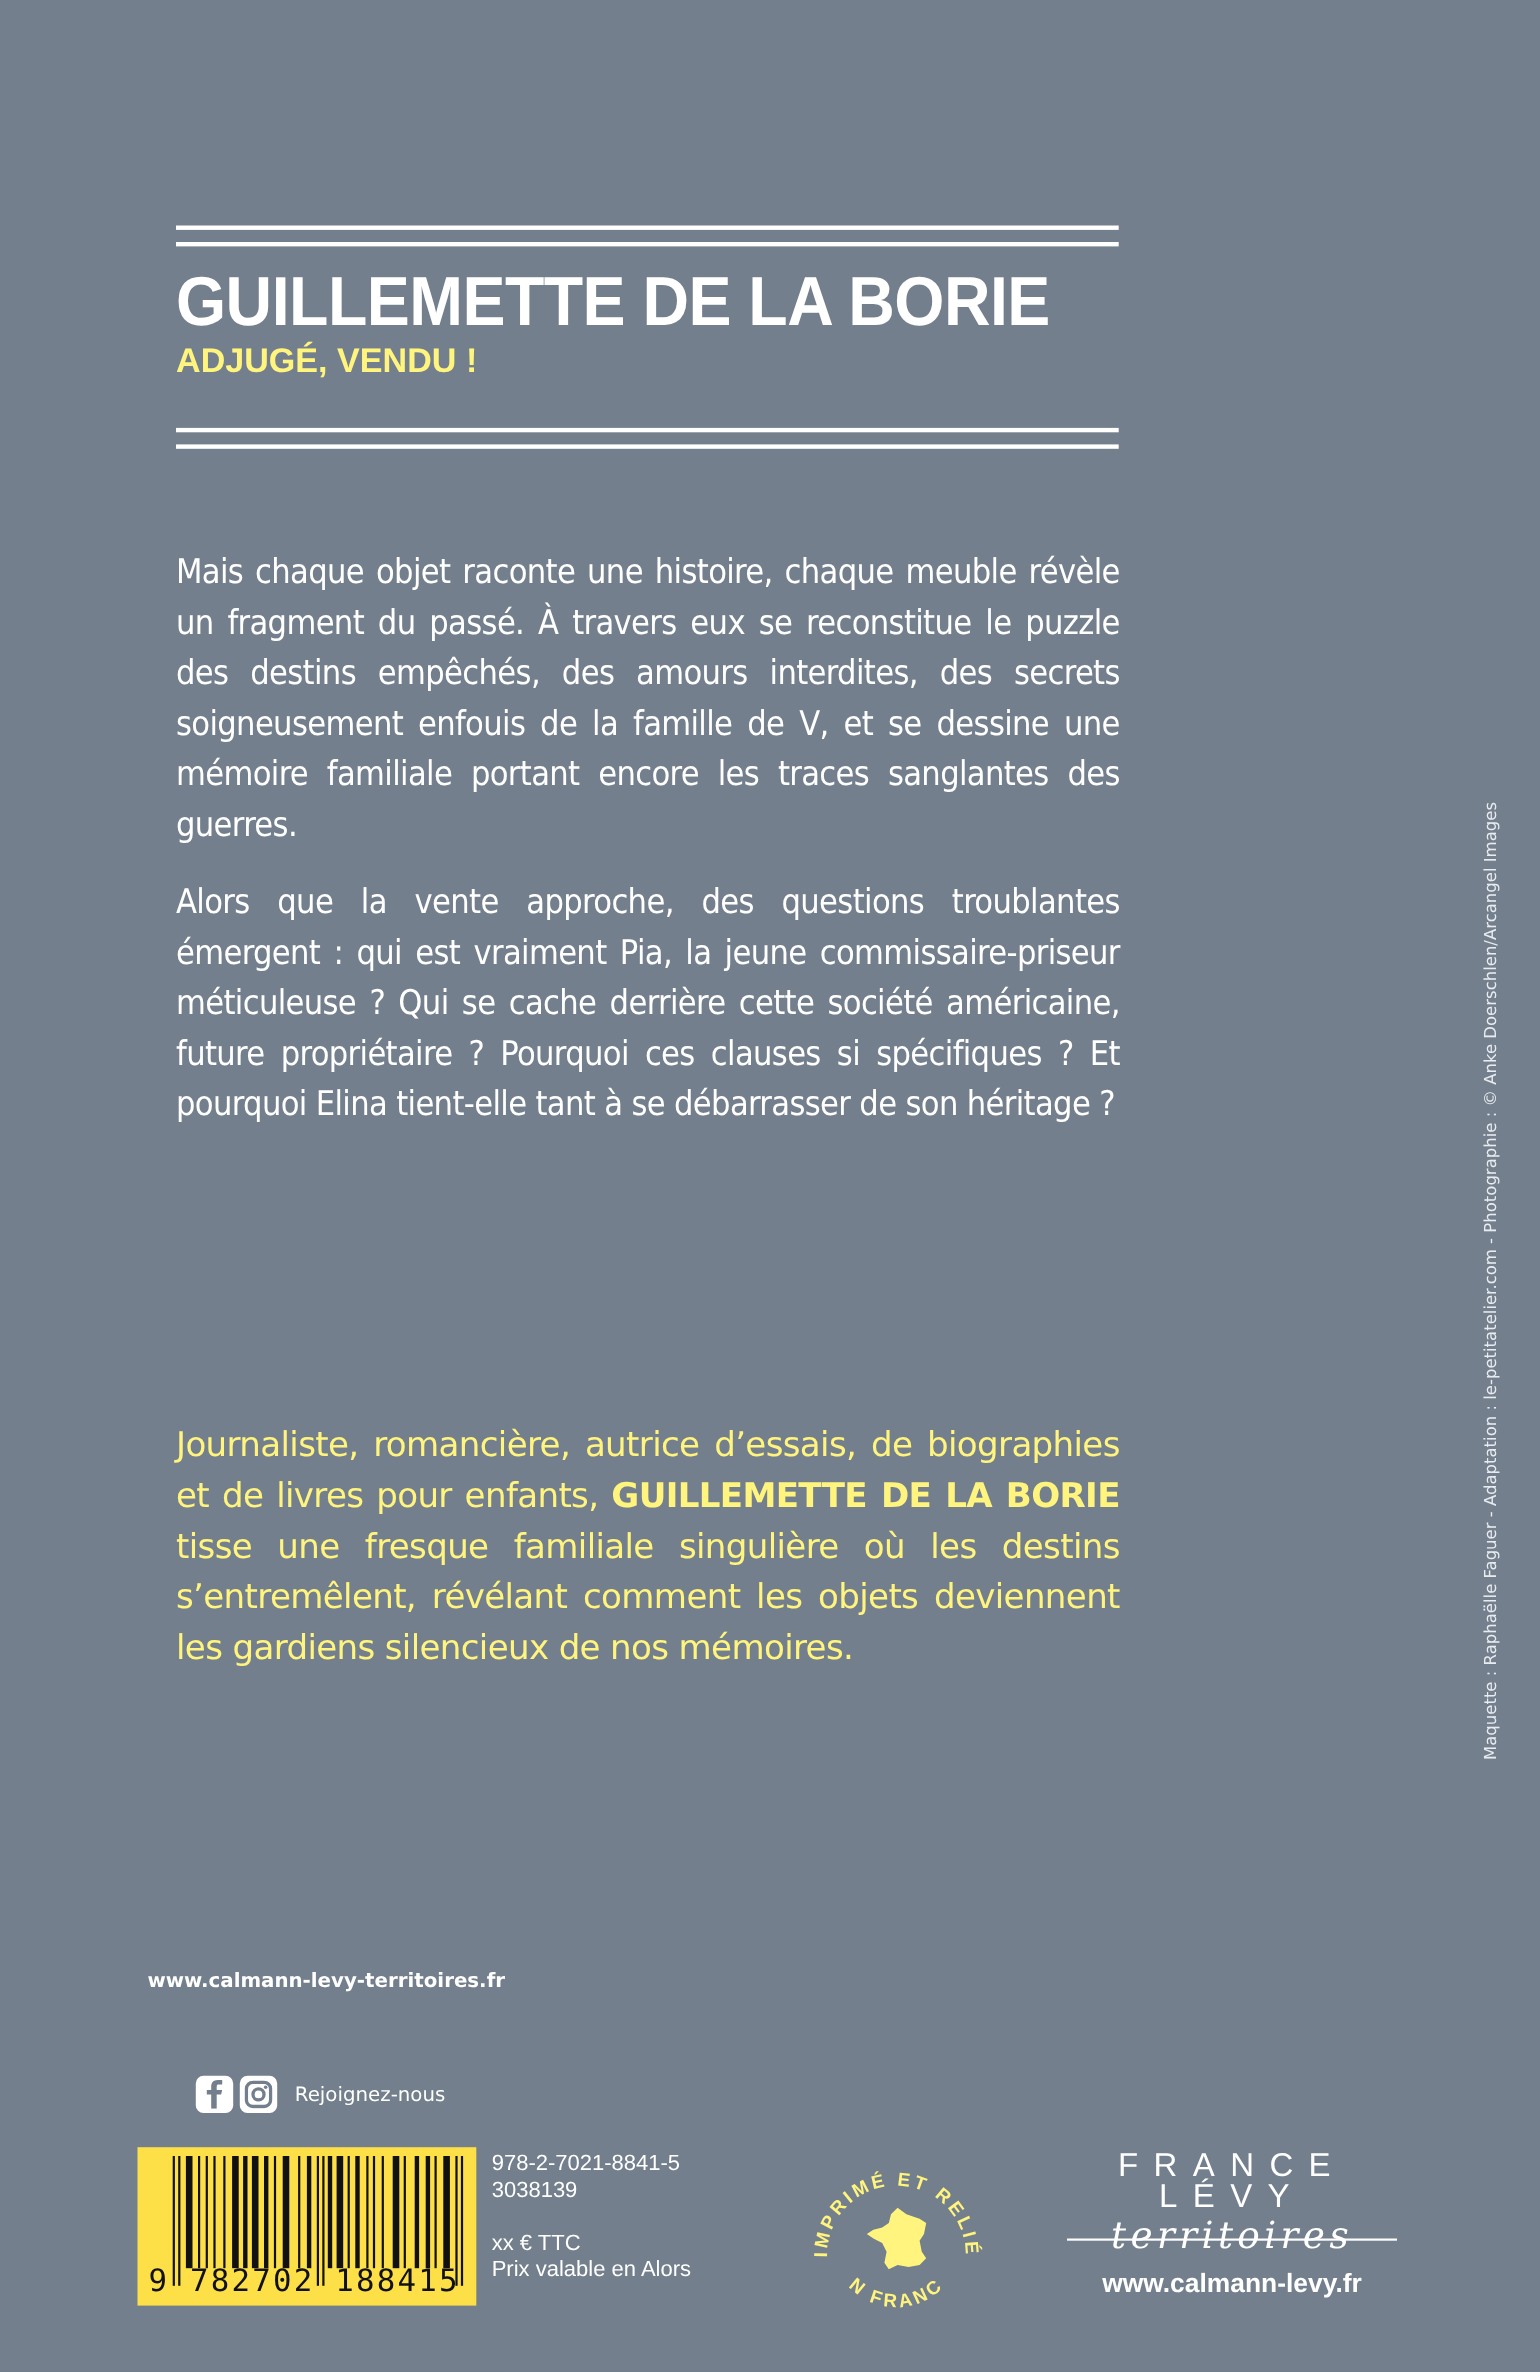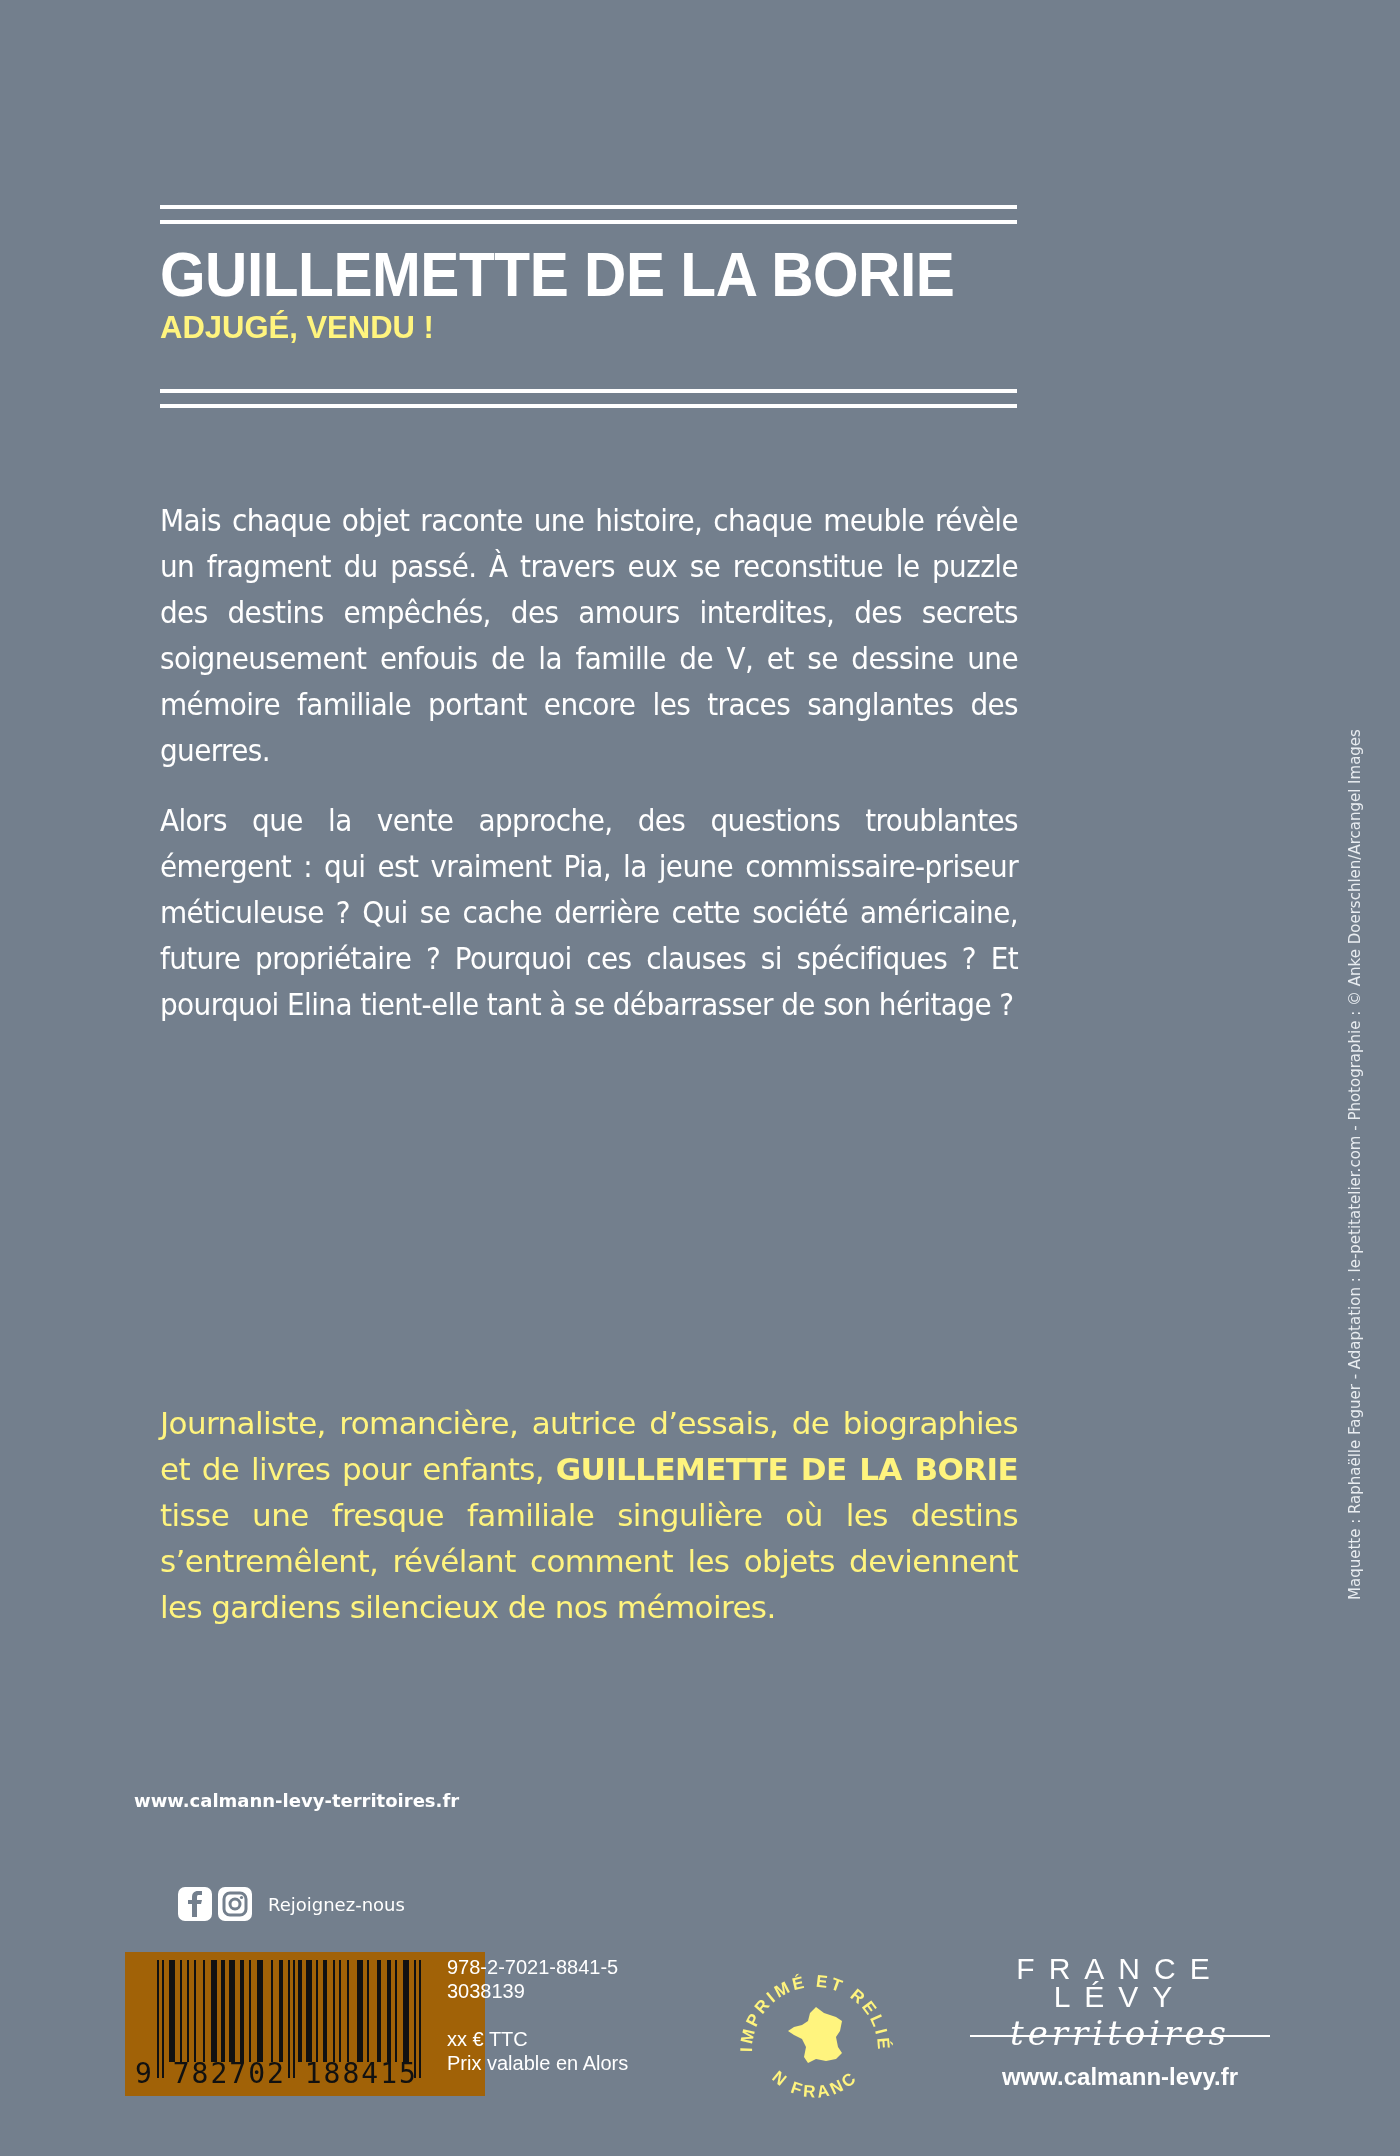--- a/index.html
+++ b/index.html
@@ -31,21 +31,21 @@
   .blurb {
     position: absolute; left: 160px; width: 858px; top: 497px;
     font-family: "DejaVu Sans Condensed", "DejaVu Sans", sans-serif;
     font-size: 31px; line-height: 46px;
     text-align: justify;
     color: #ffffff;
     transform-origin: left top;
   }
   .blurb p { margin: 0 0 24px 0; font-stretch: condensed; letter-spacing: -0.6px; }
   .bio {
-    position: absolute; left: 160px; width: 858px; top: 1400px;
+    position: absolute; left: 160px; width: 858px; top: 1291px;
     font-family: "DejaVu Sans", sans-serif;
     font-size: 31px; line-height: 46px;
     text-align: justify; color: #fff47e;
     letter-spacing: -0.6px;
   }
   .bio b { font-weight: bold; }
   .credits {
     position: absolute; left: 1340px; top: 1600px;
     width: 1010px; height: 30px;
     transform: rotate(-90deg); transform-origin: left top;
@@ -56,22 +56,22 @@
     position: absolute; left: 134px; top: 1790px;
     font-family: "DejaVu Sans", sans-serif; font-size: 18px; color: #ffffff; font-weight: bold;
   }
   .social { position: absolute; left: 134px; top: 1887px; display: flex; align-items: center; gap: 6px; padding-left: 44px; }
   .social-icon {
     width: 34px; height: 34px; background: #ffffff; border-radius: 7px;
     display: flex; align-items: center; justify-content: center;
   }
   .social-label { font-size: 18px; color: #ffffff; margin-left: 10px; font-family: "DejaVu Sans", sans-serif; }
   .barcode {
-    position: absolute; left: 125px; top: 1952px; width: 360px; height: 144px;
-    background: #a16207;
+    position: absolute; left: 125px; top: 1952px; width: 308px; height: 144px;
+    background: #fde047;
   }
   .barcode-digits {
     position: absolute; left: 10px; bottom: 6px;
     font-family: "DejaVu Sans Mono", monospace; font-size: 28px; color: #111;
     letter-spacing: 2px; white-space: nowrap;
   }
   .isbn-block {
     position: absolute; left: 447px; top: 1955px;
     font-family: "Liberation Sans", sans-serif; font-size: 20px; line-height: 24px; color: #ffffff;
   }

